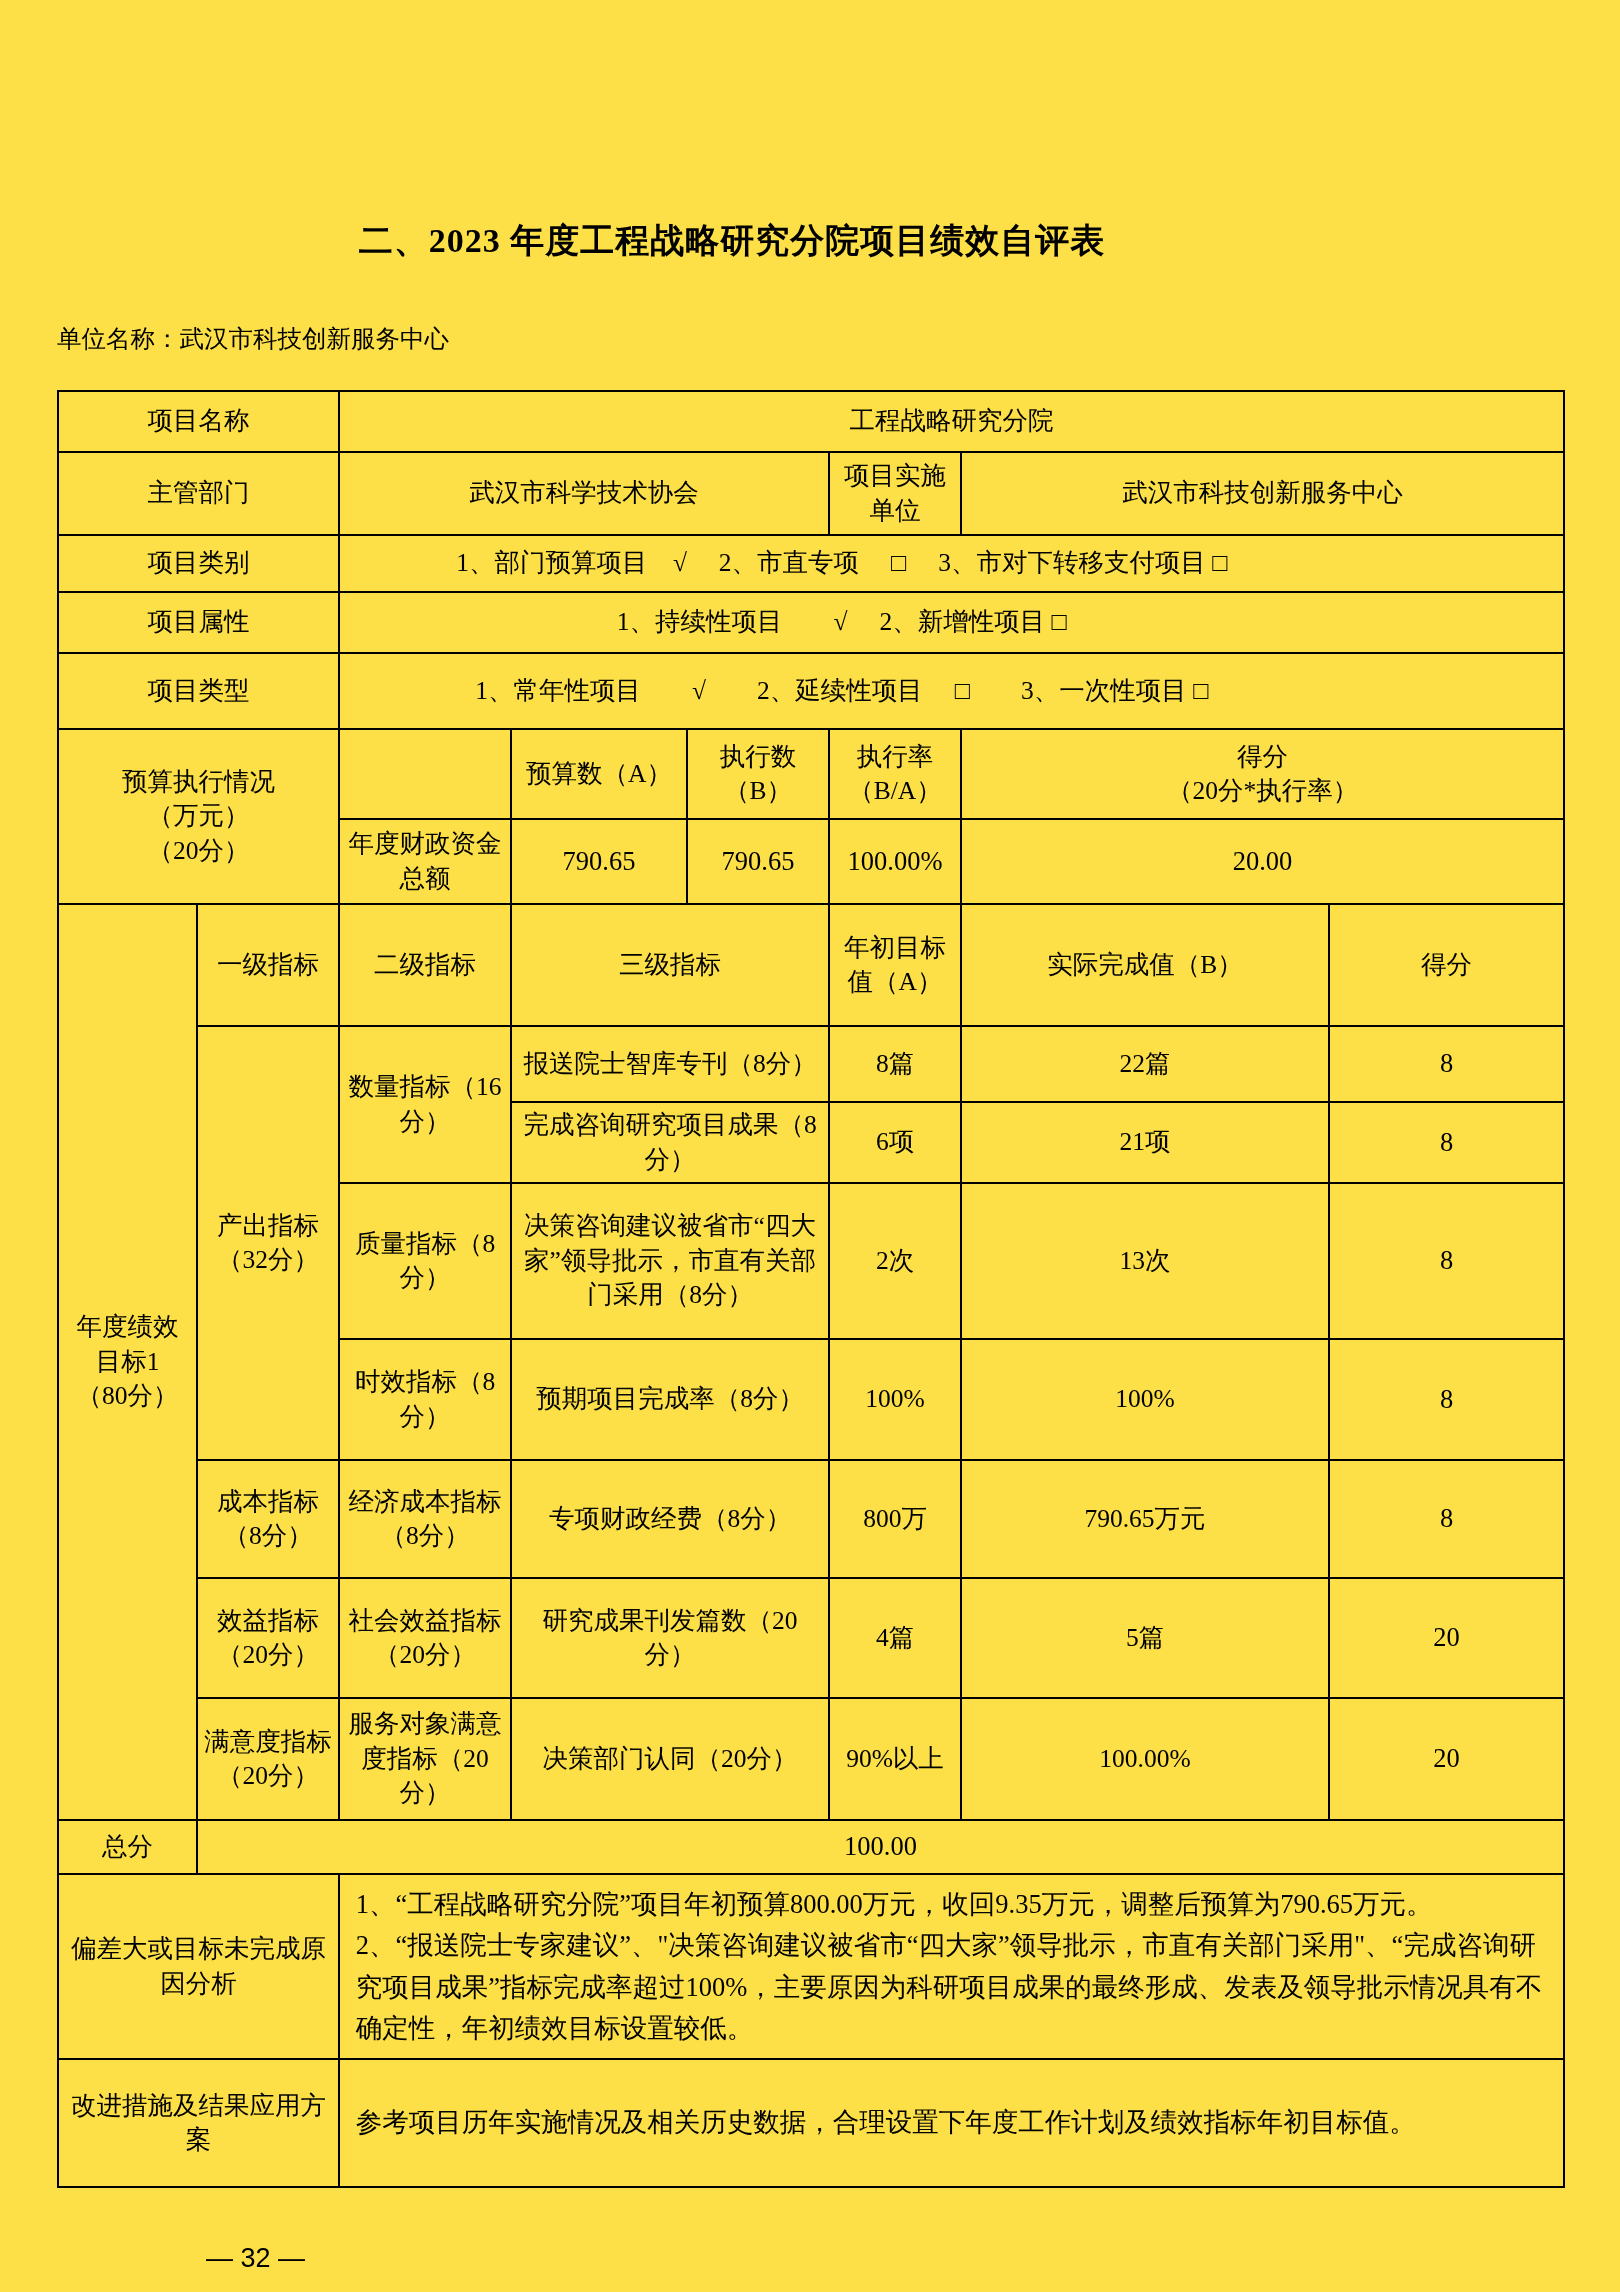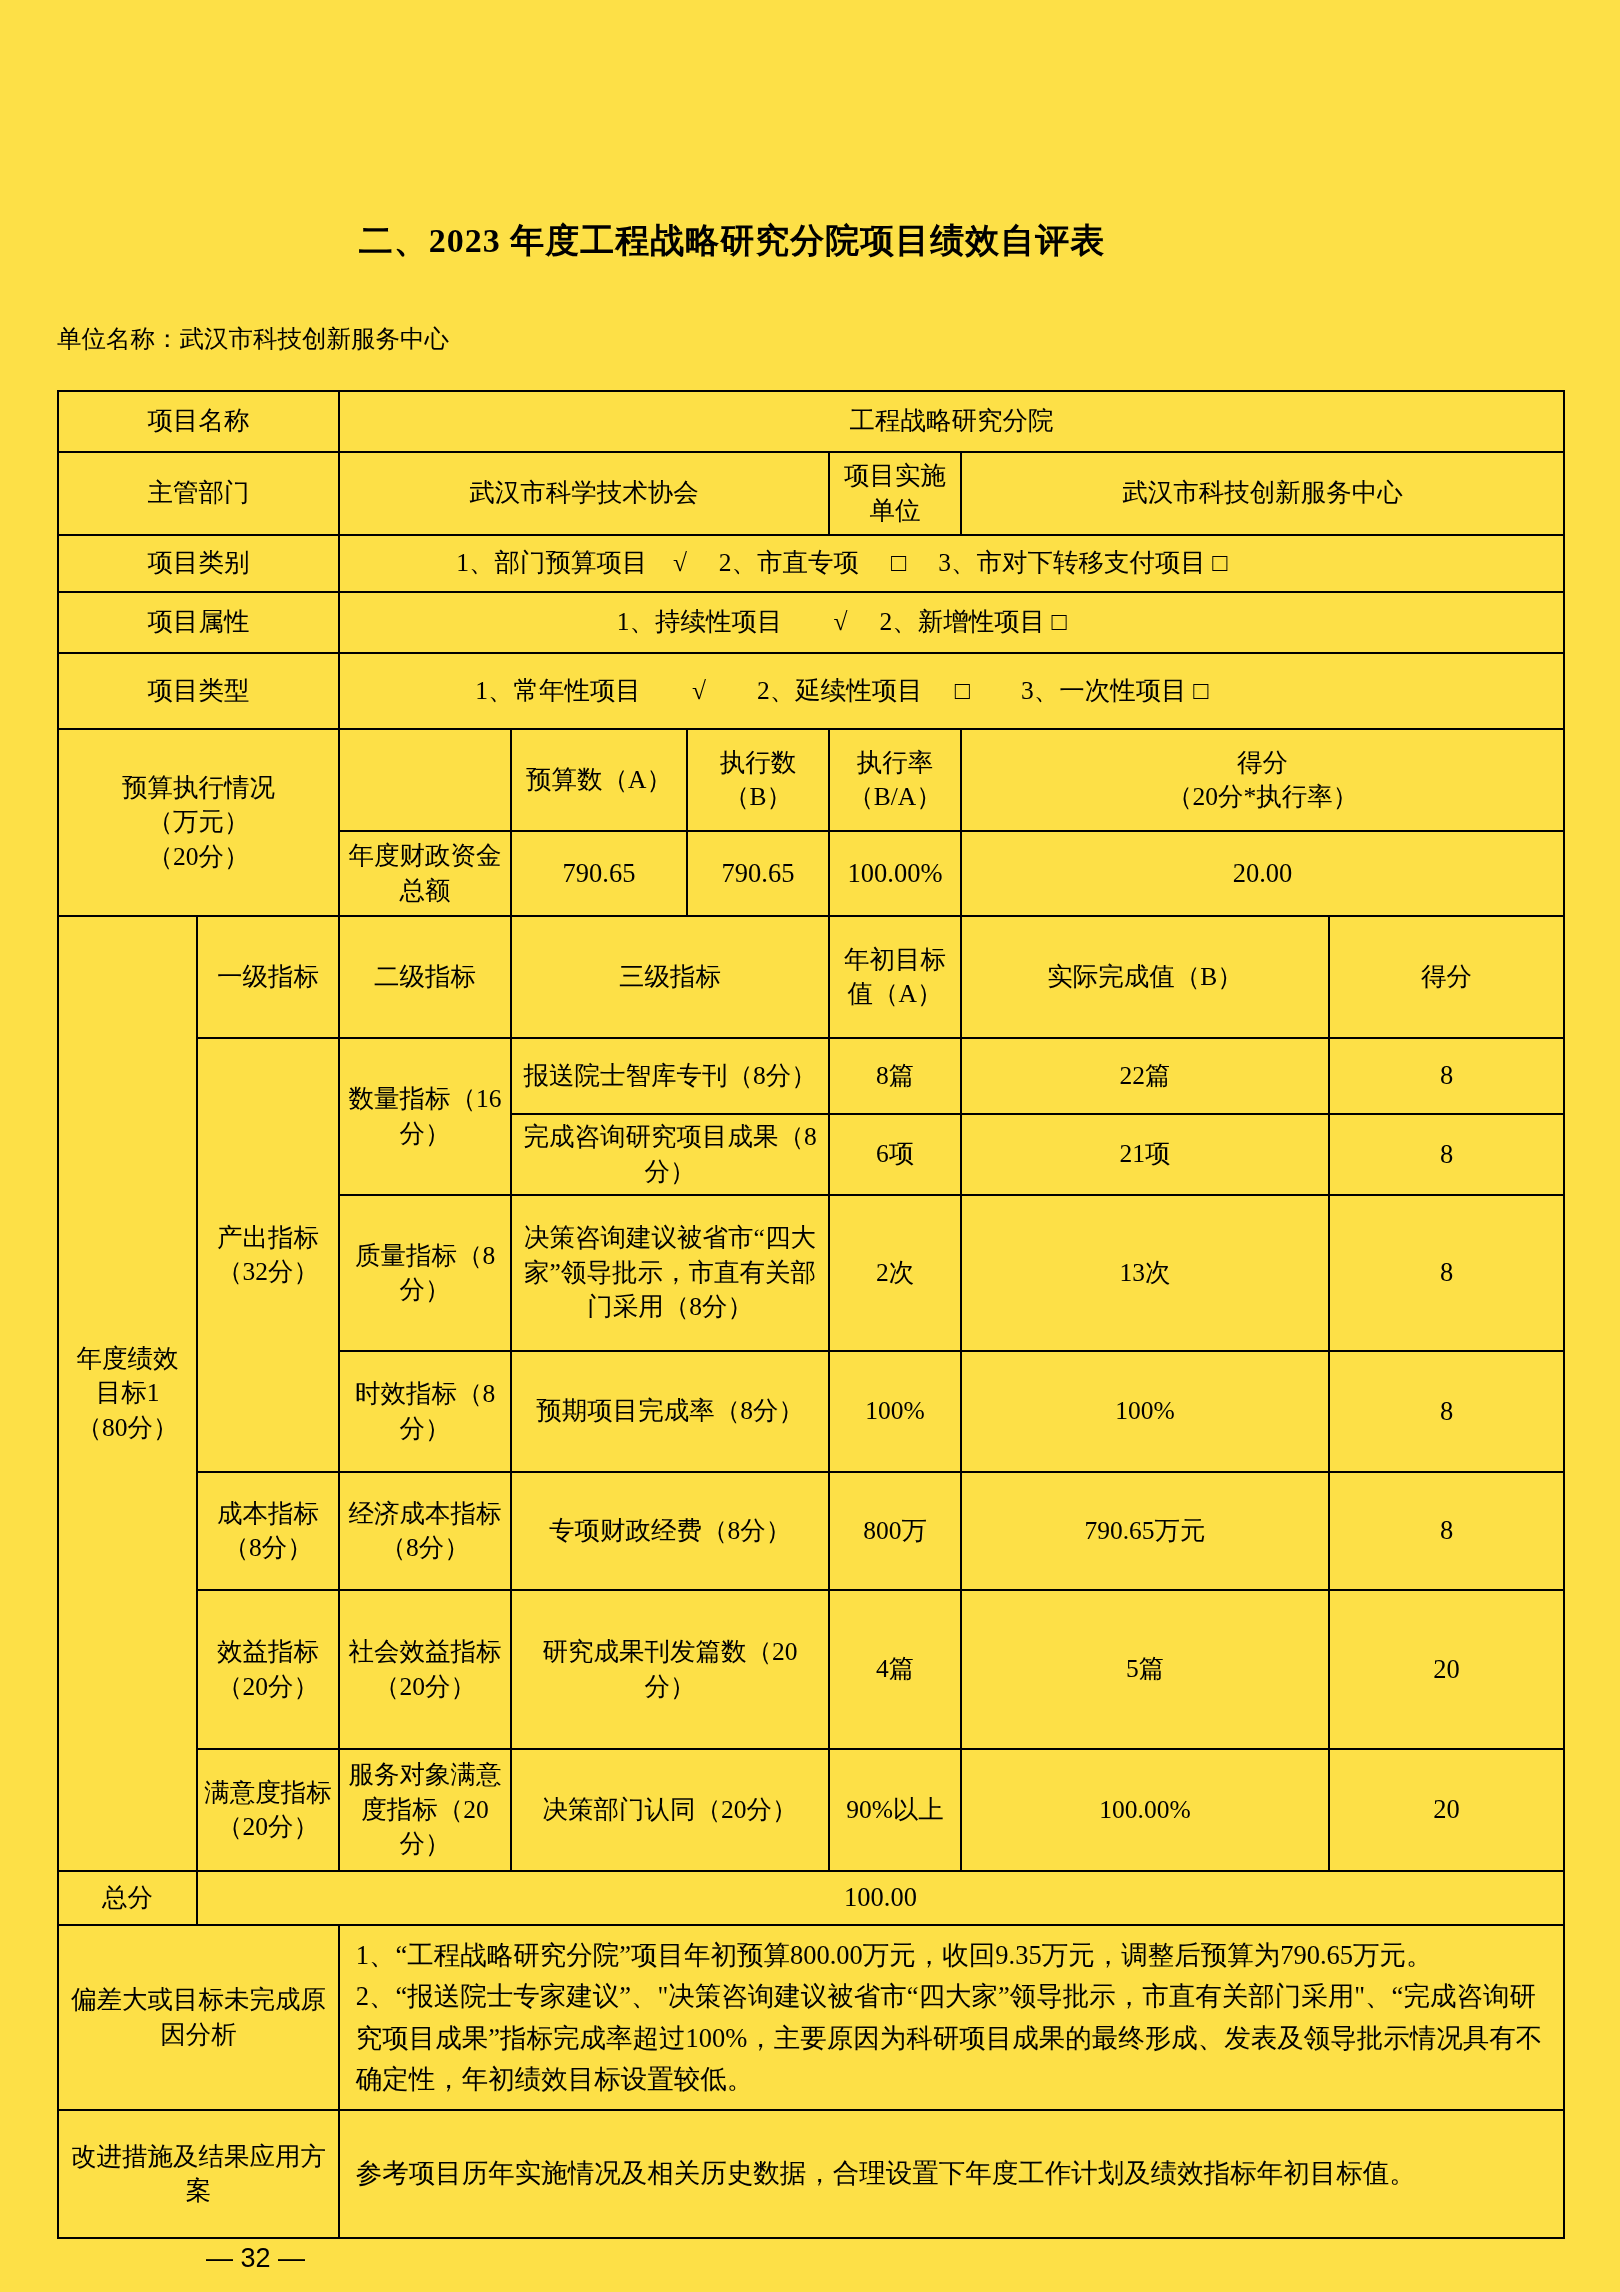--- a/index.html
+++ b/index.html
@@ -78,29 +78,29 @@
     font-size: 26.5px;
   }
   .shift-left { padding-right: 225px; }
   .num { font-size: 26.5px; }
   
   .r1  { height: 61px; border-radius: 20px; }
   .r2  { height: 83px; margin-left: 36px; }
   .r3  { height: 57px; }
   .r4  { height: 61px; }
   .r5  { height: 76px; }
-  .r6  { height: 102px; }
+  .r6  { height: 90px; }
   .r7  { height: 85px; }
   .r8  { height: 122px; }
   .r9  { height: 76px; }
   .r10 { height: 81px; }
   .r11 { height: 156px; }
   .r12 { height: 121px; margin-left: 39px; }
   .r13 { height: 118px; }
-  .r14 { height: 159px; }
+  .r14 { height: 120px; }
   .r15 { height: 122px; }
   .r16 { height: 54px; }
   .r17 { height: 185px; }
   .r18 { height: 128px; }
   .footer {
     position: absolute;
     top: 2243px;
     left: 206px;
     font-size: 27px;
     font-family: "Liberation Sans", sans-serif;

